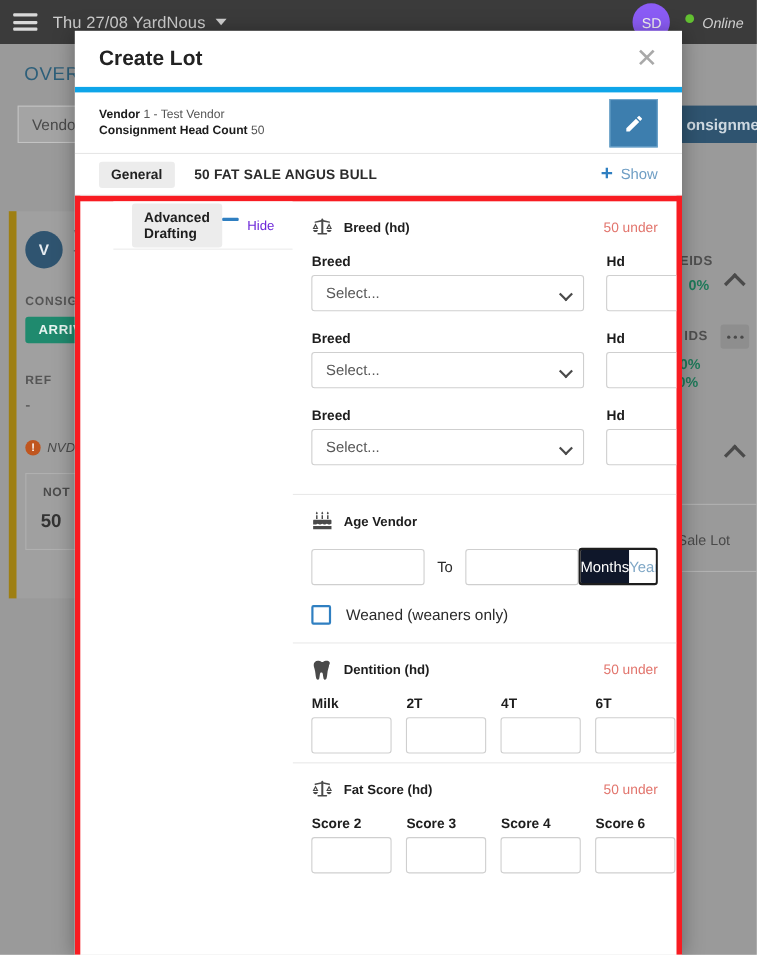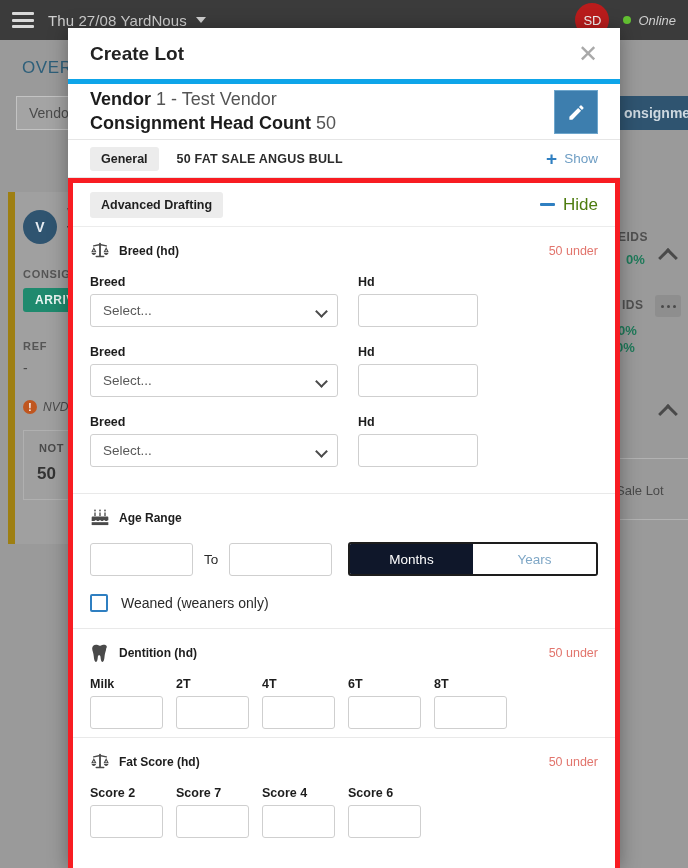--- a/index.html
+++ b/index.html
@@ -38,25 +38,25 @@
     width: 0; height: 0; margin-left: 9px;
     border-left: 5px solid transparent;
     border-right: 5px solid transparent;
     border-top: 6px solid #cfcfcf;
   }
   .topbar-right {
     margin-left: auto; display: flex; align-items: center; gap: 14px;
   }
   .avatar-circle {
     width: 34px; height: 34px; border-radius: 50%;
-    background: #b91c1c; color: #f2f2f2;
+    background: #8b5cf6; color: #f2f2f2;
     font-size: 13px; font-weight: 500;
     display: flex; align-items: center; justify-content: center;
   }
-  .online-wrap { display: flex; align-items: center; gap: 7px; }
+  .online-wrap { display: flex; gap: 7px; }
   .online-dot { width: 8px; height: 8px; border-radius: 50%; background: #63c132; }
   .online-text { color: #cfcfcf; font-size: 13px; font-style: italic; }
 
   .page-body { position: absolute; top: 40px; left: 0; width: 688px; height: 828px; }
 
   .overview-label {
     position: absolute; top: 18px; left: 22px;
     color: #2d5f7a; font-size: 17px; letter-spacing: .6px;
   }
   .vendor-filter {
@@ -169,21 +169,21 @@
   }
 
   .vendor-block {
     flex: 0 0 56px; height: 56px;
     display: flex; align-items: center;
     padding: 0 0 0 22px;
     border-bottom: 1px solid #e6e6e6;
     position: relative;
   }
   .vendor-lines { display: flex; flex-direction: column; gap: 3px; }
-  .v-line { font-size: 18px; color: #333; }
+  .v-line { font-size: 11px; color: #333; }
   .v-line b { font-weight: 700; color: #1c1c1c; }
   .v-line span { color: #555; }
   .edit-btn {
     position: absolute; right: 22px; top: 6px;
     width: 44px; height: 44px;
     background: #3d7eae; border: 1px solid #6ea6cc;
     display: flex; align-items: center; justify-content: center;
     cursor: pointer;
   }
   .pencil-icon { width: 19px; height: 19px; display: block; }
@@ -206,40 +206,41 @@
     color: #6f9ec4; font-size: 13.5px; cursor: pointer;
   }
   .plus-icon { color: #2f7fc1; font-size: 19px; font-weight: 700; line-height: 1; }
 
   
   .red-region {
     flex: 1 1 auto;
     border: 5px solid #f81c22;
     border-bottom: none;
     overflow: hidden;
-    display: flex; flex-direction: column;
+    display: flex; flex-direction: row;
     background: #ffffff;
+    padding-left: 30px;
   }
 
   .adv-row {
     flex: 0 0 44px; height: 44px;
     display: flex; align-items: center;
     padding: 0 17px;
     border-bottom: 1px solid #ececec;
     background: #fff;
   }
   .adv-chip {
     background: #ececec; color: #1e1e1e;
     font-size: 12.5px; font-weight: 700;
     padding: 6px 11px; border-radius: 3px;
     cursor: pointer;
   }
   .hide-link {
-    margin-left: auto; display: flex; align-items: center; gap: 8px;
-    color: #4d7c0f; font-size: 17px; cursor: pointer;
+    margin-left: auto; display: flex; align-items: flex-start; gap: 8px;
+    color: #6d28d9; font-size: 12px; cursor: pointer;
   }
   .minus-icon {
     display: inline-block; width: 15px; height: 3px;
     background: #2f7fc1; border-radius: 1px;
   }
 
   .scroll-area { flex: 1 1 auto; overflow: hidden; }
 
   .section { padding: 14px 17px 8px 17px; border-bottom: 1px solid #e9e9e9; }
   .section:last-child { border-bottom: none; }
@@ -457,21 +458,21 @@
       </div>
 
       <div class="section">
         <div class="sec-head">
           <svg class="sec-icon" viewBox="0 0 24 24" fill="#4a4a4a">
             <path d="M6 4.2c.6 0 1-.5 1-1.1 0-.6-1-2-1-2s-1 1.4-1 2c0 .6.4 1.1 1 1.1zM12 4.2c.6 0 1-.5 1-1.1 0-.6-1-2-1-2s-1 1.4-1 2c0 .6.4 1.1 1 1.1zM18 4.2c.6 0 1-.5 1-1.1 0-.6-1-2-1-2s-1 1.4-1 2c0 .6.4 1.1 1 1.1z"></path>
             <path d="M5.2 5.3h1.6v4.2H5.2zM11.2 5.3h1.6v4.2h-1.6zM17.2 5.3h1.6v4.2h-1.6z"></path>
             <path d="M3 10.3h18c.6 0 1 .5 1 1.1v3.2c-1 0-1.4.9-2.5.9s-1.5-.9-2.5-.9-1.5.9-2.5.9-1.5-.9-2.5-.9-1.5.9-2.5.9-1.5-.9-2.5-.9-1.5.9-2.5.9H2v-4.1c0-.6.4-1.1 1-1.1z"></path>
             <path d="M2 17h20v3.5H2z"></path>
           </svg>
-          <span class="sec-title">Age Range</span>
+          <span class="sec-title">Age Vendor</span>
         </div>
 
         <div class="age-row">
           <input class="age-input" type="text" value="" style="">
           <span class="age-to">To</span>
           <input class="age-input" type="text" value="" style="">
           <div class="toggle-group">
             <div class="tg-btn active">Months</div>
             <div class="tg-btn inactive">Years</div>
           </div>
@@ -524,21 +525,21 @@
           </svg>
           <span class="sec-title">Fat Score (hd)</span>
           <span class="sec-badge">50 under</span>
         </div>
         <div class="small-grid">
           <div class="small-cell">
             <div class="field-label">Score 2</div>
             <input class="small-input" type="text" value="" style="">
           </div>
           <div class="small-cell">
-            <div class="field-label">Score 7</div>
+            <div class="field-label">Score 3</div>
             <input class="small-input" type="text" value="" style="">
           </div>
           <div class="small-cell">
             <div class="field-label">Score 4</div>
             <input class="small-input" type="text" value="" style="">
           </div>
           <div class="small-cell">
             <div class="field-label">Score 6</div>
             <input class="small-input" type="text" value="" style="">
           </div>

